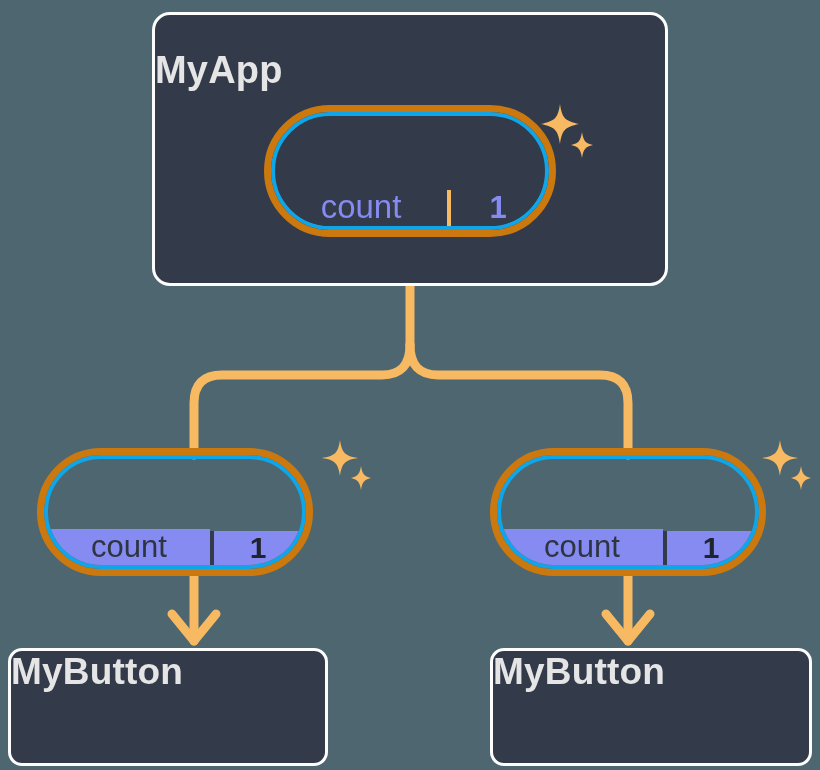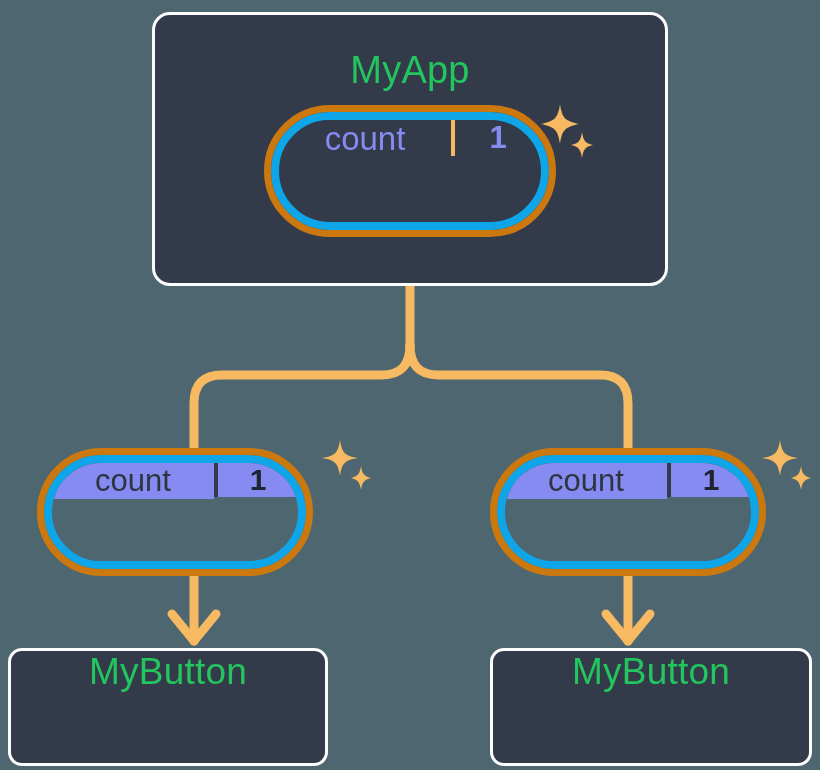--- a/index.html
+++ b/index.html
@@ -30,23 +30,23 @@
   
   .card {
     position: absolute;
     background: #333a४9;
     background: #333a49;
     border: 3px solid #fdfdfd;
     border-radius: 16px;
     box-sizing: border-box;
   }
   .card-title {
-    color: #22c55e;
-    text-align: center;
-    font-weight: 400;
+    color: #e5e5e5;
+    text-align: left;
+    font-weight: 700;
     letter-spacing: 0.2px;
   }
 
   #card-myapp {
     left: 152px;
     top: 12px;
     width: 516px;
     height: 274px;
     border-radius: 18px;
   }
@@ -71,24 +71,24 @@
   }
   .card-mybutton .card-title {
     font-size: 37px;
   }
 
   
   .pill {
     position: absolute;
     box-sizing: border-box;
     display: flex;
-    align-items: flex-start;
+    align-items: flex-end;
     border-radius: 999px;
     
-    border: 8px solid #0ea5e9;
+    border: 4px solid #0ea5e9;
     outline: 7px solid #cb780f;
     outline-offset: 0px;
     overflow: hidden;
   }
   .pill-cell {
     display: flex;
     align-items: center;
     justify-content: center;
     box-sizing: border-box;
   }

